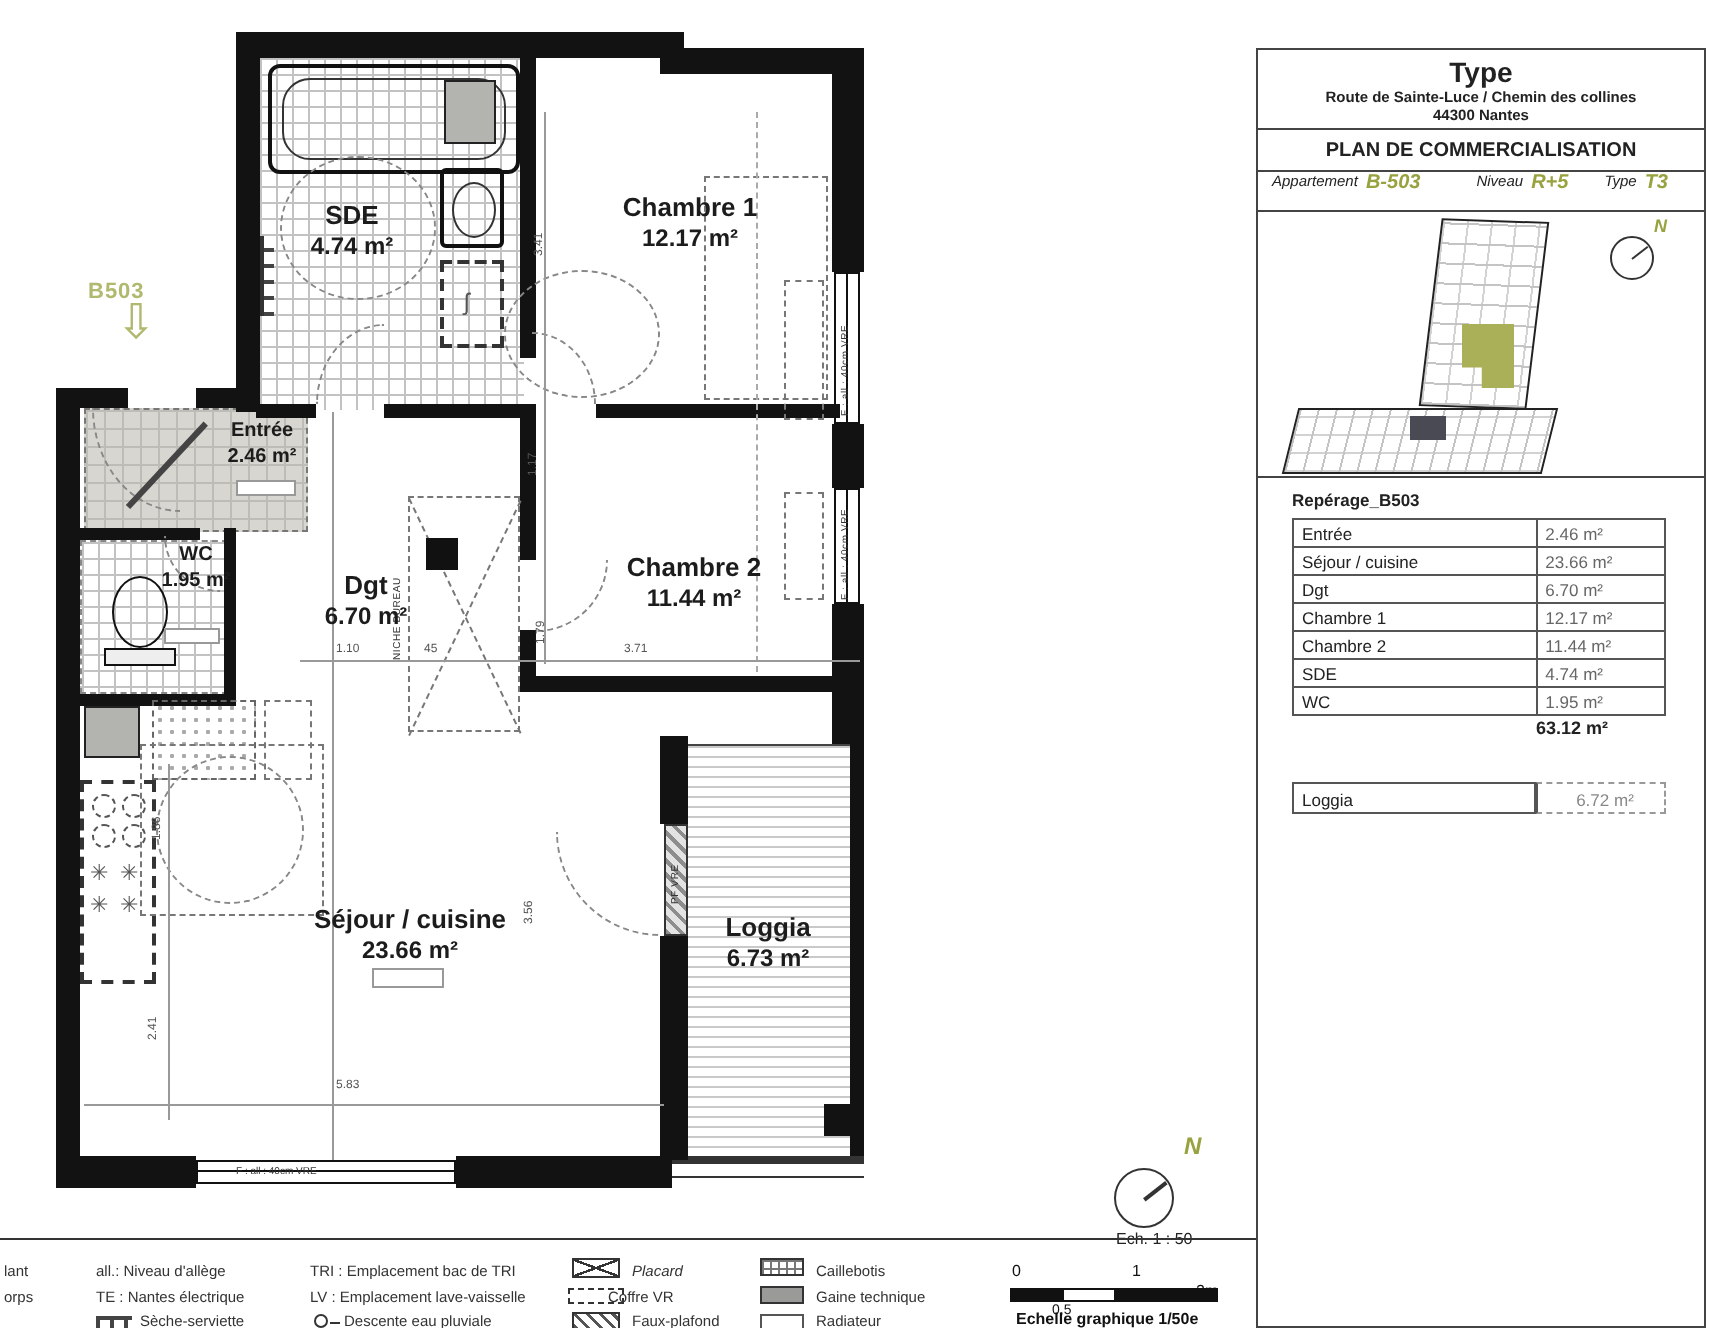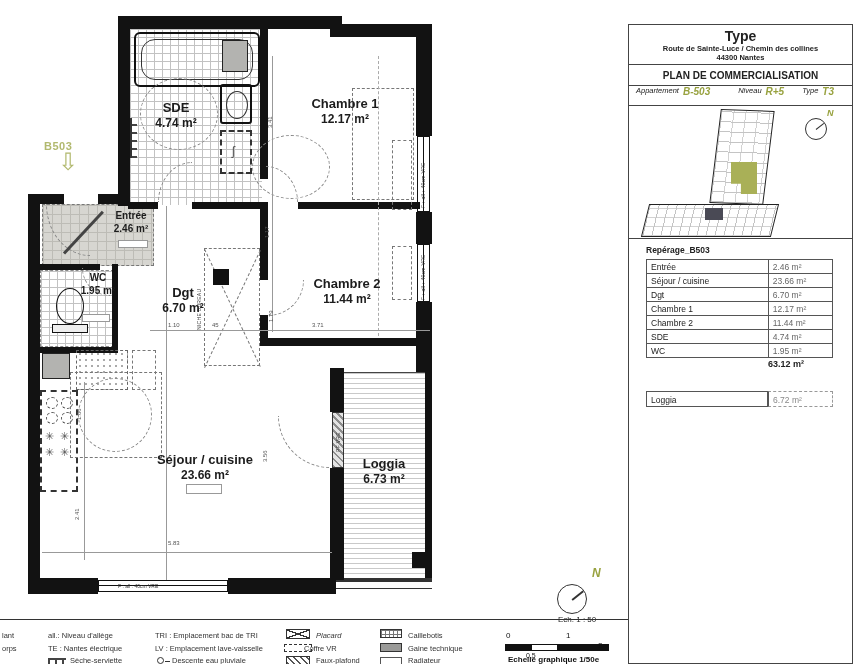--- a/index.html
+++ b/index.html
@@ -62,21 +62,21 @@
   .doctitle { font-size:10px; font-weight:bold; text-align:center; padding-top:5px; }
   .inforow { display:flex; align-items:flex-start; font-size:7.5px; padding:0 7px; height:100%;font-style:italic; }
   .inforow .val { font-size:10px; font-weight:bold; margin-left:4px; }
   .tbl { position:absolute; left:17px; top:20px; width:187px; border:1px solid #555; border-bottom:none; }
   .trow { display:flex; height:14px; border-bottom:1px solid #555; font-size:8.5px; }
   .trow .c1 { width:122px; padding:2px 0 0 4px; color:#222; }
   .trow .c2 { width:65px; padding:2px 0 0 4px; color:#666; border-left:1px solid #555; }
   .totalrow { position:absolute; left:139px; top:120px; font-size:9px; font-weight:bold; }
   .loggiarow { position:absolute; left:17px; top:152px; width:187px; display:flex; height:16px; font-size:8.5px; }
   .loggiarow .c1 { width:122px; border:1px solid #555; padding:3px 0 0 4px; }
-  .loggiarow .c2 { width:65px; border:1px dashed #999; border-left:1px solid #555; padding:3px 0 0 4px; color:#888; }
+  .loggiarow .c2 { width:65px; border:1px dashed #999; border-left:1px solid #555; padding:3px 0 0 4px; color:#888;text-align:center; }
   
   .legtext { position:absolute; font-size:7.5px; color:#333; white-space:nowrap; }
   .legicon { position:absolute; }
   .ic-placard { width:24px; height:10px; border:1px solid #333;
     background-image:linear-gradient(to top right,transparent calc(50% - .6px),#333 calc(50% - .6px) calc(50% + .6px),transparent calc(50% + .6px)),
                      linear-gradient(to bottom right,transparent calc(50% - .6px),#333 calc(50% - .6px) calc(50% + .6px),transparent calc(50% + .6px)); }
   .ic-coffre { width:28px; height:8px; border:1px dashed #333; }
   .ic-fauxp { width:24px; height:9px; border:1px solid #333;
     background-image:repeating-linear-gradient(45deg,#555 0 1.5px,transparent 1.5px 4.5px); }
   .ic-caille { width:22px; height:9px; border:1px solid #333;

